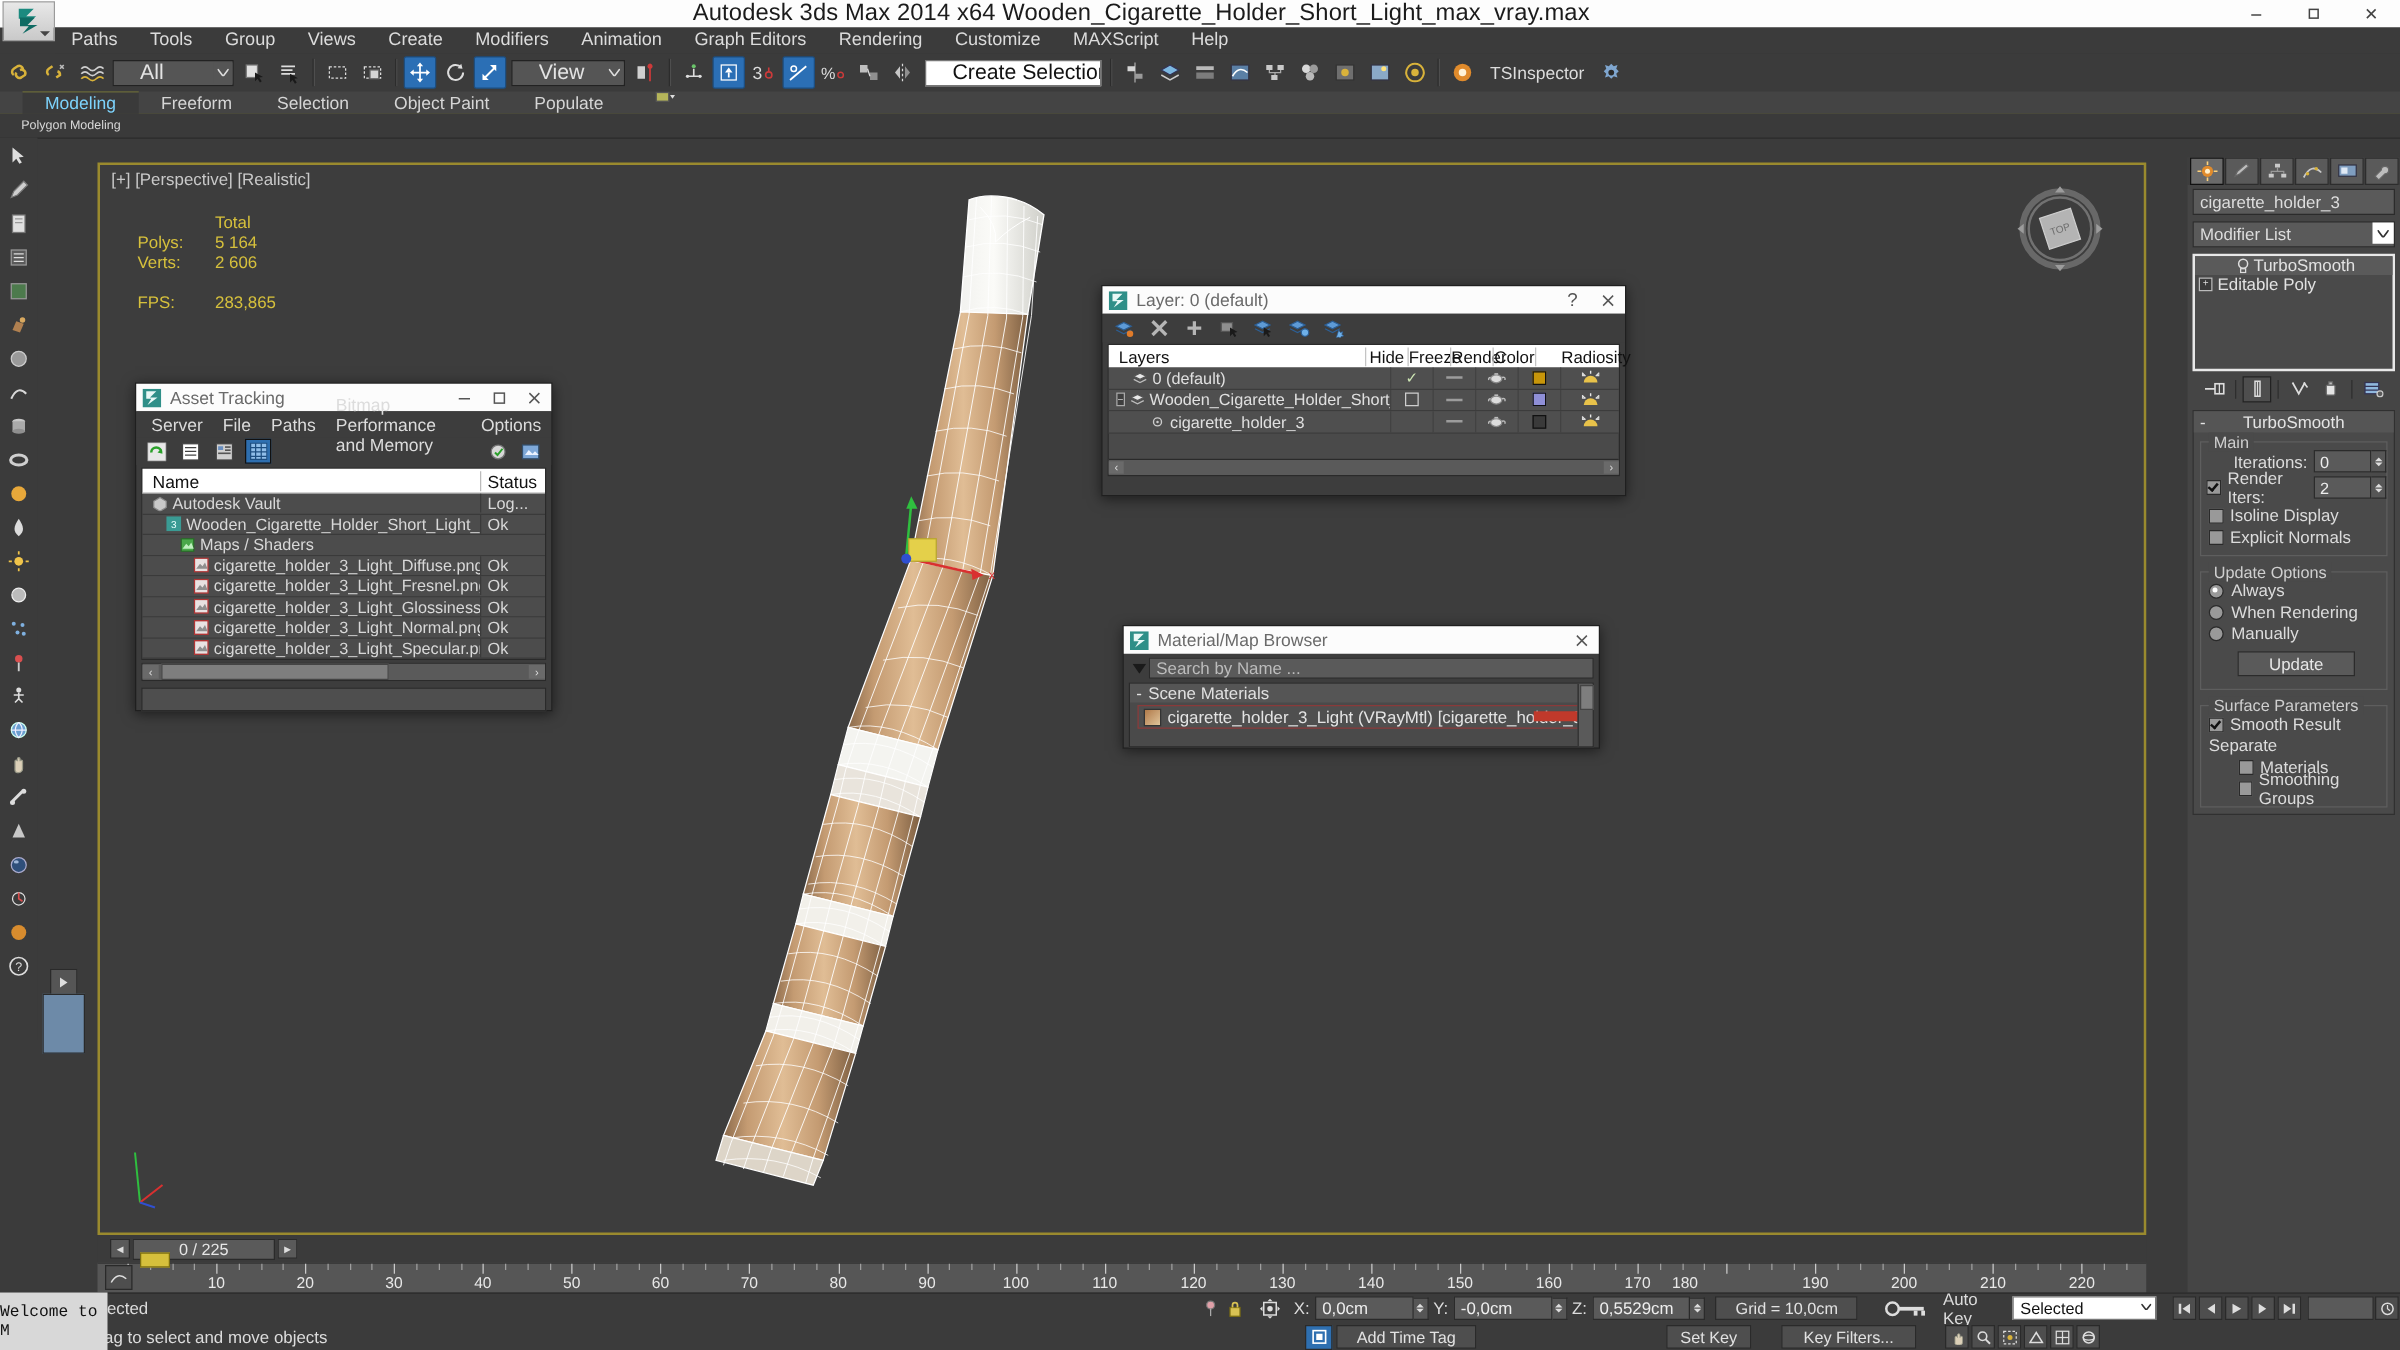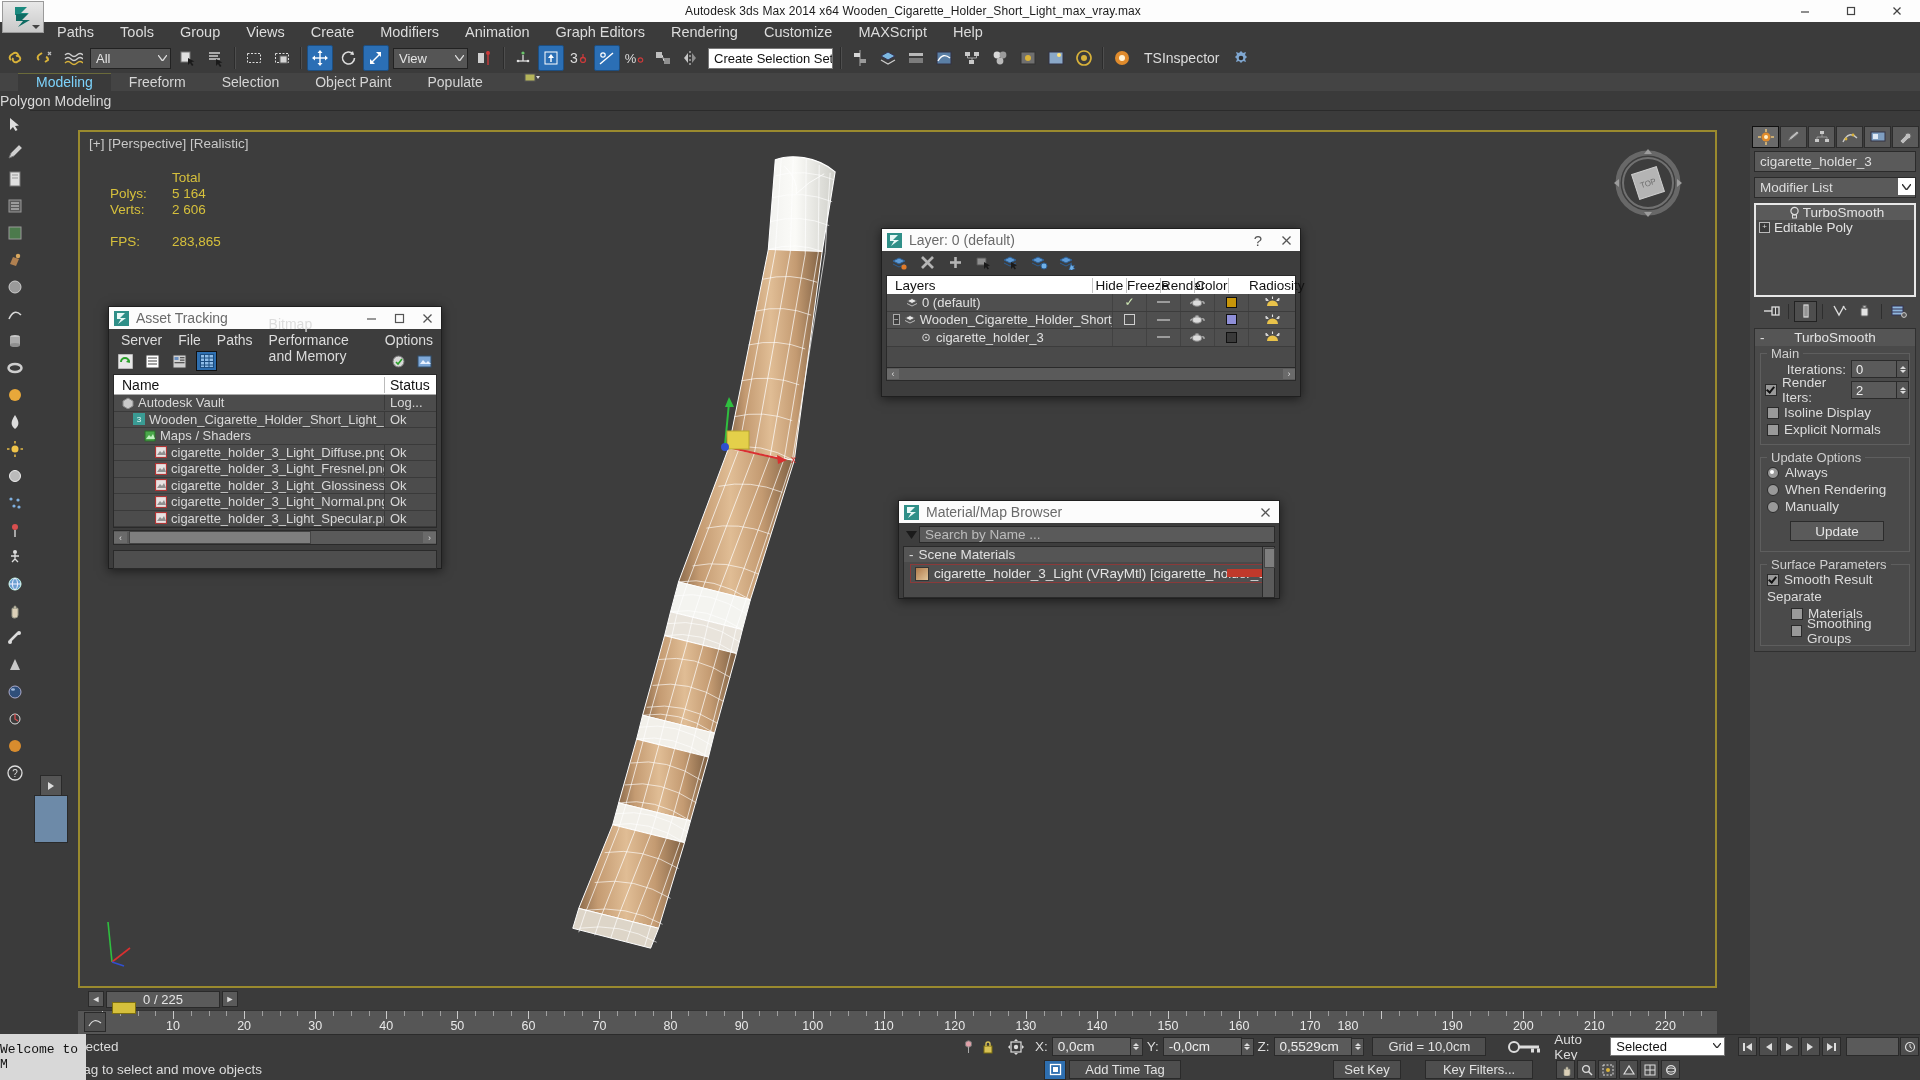--- a/index.html
+++ b/index.html
@@ -1,52 +1,52 @@
 <!DOCTYPE html>
 <html><head>
 <meta charset="utf-8">
 <style>
   html,body{margin:0;padding:0;background:#3a3a3a;}
   body{width:1920px;height:1080px;overflow:hidden;font-family:"Liberation Sans",sans-serif;font-size:15px;color:#e0e0e0;-webkit-font-smoothing:antialiased;}
   .app{position:relative;width:1920px;height:1080px;background:#3b3b3b;}
 
   
   .titlebar{position:absolute;left:0;top:0;width:1920px;height:22px;background:#fdfdfd;display:flex;align-items:center;}
-  .tb-title{flex:1;text-align:center;color:#1b1b1b;font-size:12px;letter-spacing:.1px;}
+  .tb-title{flex:1;text-align:center;color:#1b1b1b;font-size:19px;letter-spacing:.1px;}
   .tb-btns{display:flex;align-items:center;height:22px;}
   .tb-btn{width:46px;height:22px;display:flex;align-items:center;justify-content:center;color:#333;font-size:13px;}
   .tb-btn svg{display:block;}
 
   
   .appicon{position:absolute;left:2px;top:1px;width:40px;height:30px;background:linear-gradient(180deg,#e8e8e8,#c9c9c9);border:1px solid #9a9a9a;display:flex;align-items:center;justify-content:center;}
   .appicon .logo{width:20px;height:22px;}
   .appicon .carat{position:absolute;right:3px;bottom:3px;width:0;height:0;border-left:4px solid transparent;border-right:4px solid transparent;border-top:4px solid #444;}
 
   
   .menubar{position:absolute;left:44px;top:22px;width:1876px;height:21px;background:#3b3b3b;display:flex;align-items:center;}
   .menuitem{padding:0 13px;height:21px;line-height:21px;color:#dcdcdc;font-size:14.5px;cursor:default;}
 
   
   .maintoolbar{position:absolute;left:0;top:43px;width:1920px;height:30px;background:#3b3b3b;border-bottom:1px solid #2e2e2e;display:flex;align-items:center;padding-left:3px;}
   .tbtn{width:24px;height:24px;margin:0 1px;display:flex;align-items:center;justify-content:center;border:1px solid transparent;border-radius:2px;}
   .tbtn.on{background:#2b6fb5;border-color:#1d4e80;}
   .sep{width:1px;height:22px;background:#2c2c2c;margin:0 4px;border-right:1px solid #4e4e4e;}
-  .combo{height:19px;background:#555;border:1px solid #222;color:#e4e4e4;font-size:13px;display:flex;align-items:center;padding-left:5px;position:relative;margin:0 3px;}
+  .combo{height:19px;background:#555;border:1px solid #222;color:#e4e4e4;font-size:17px;display:flex;align-items:center;padding-left:21px;position:relative;margin:0 3px;}
   .combo .cv{flex:1;overflow:hidden;white-space:nowrap;}
   .combo .carr{width:15px;height:17px;display:flex;align-items:center;justify-content:center;background:#555;}
   .combo-all{width:74px;}
   .combo-view{width:68px;}
   .combo-sel{width:118px;background:#fff;color:#111;border:1px solid #777;}
 
   
   .ribbon{position:absolute;left:0;top:73px;width:1920px;height:18px;background:#444;display:flex;align-items:flex-end;border-bottom:1px solid #6b6b2a;}
   .rtab{height:17px;line-height:17px;padding:0 18px;font-size:14px;color:#d5d5d5;}
   .rtab.active{background:#3a3a3a;color:#7dd3fc;border-top:1px solid #6a6a3a;}
   .ribbon2{position:absolute;left:0;top:91px;width:1920px;height:19px;background:#3a3a3a;display:flex;align-items:center;border-bottom:1px solid #2b2b2b;}
-  .ribbon2 .lbl{font-size:14px;color:#d8d8d8;}
+  .ribbon2 .lbl{padding-left:17px;font-size:10px;color:#d8d8d8;}
 
   
   .viewport{position:absolute;left:78px;top:130px;width:1639px;height:858px;background:#3d3d3d;border:2px solid #9a8a2e;box-sizing:border-box;overflow:hidden;}
   .vp-label{position:absolute;left:9px;top:4px;font-size:13.5px;color:#c9c9c9;}
   .vp-stats{position:absolute;left:30px;top:38px;font-size:13.5px;color:#d6c03c;line-height:16px;}
   .vp-stats table{border-collapse:collapse;}
   .vp-stats td{padding:0 0 0 0;font-size:13.5px;color:#d6c03c;}
   .vp-stats td.k{width:52px;text-align:left;}
   .vp-stats td.v{padding-left:10px;}
   .vp-gap{height:16px;}

